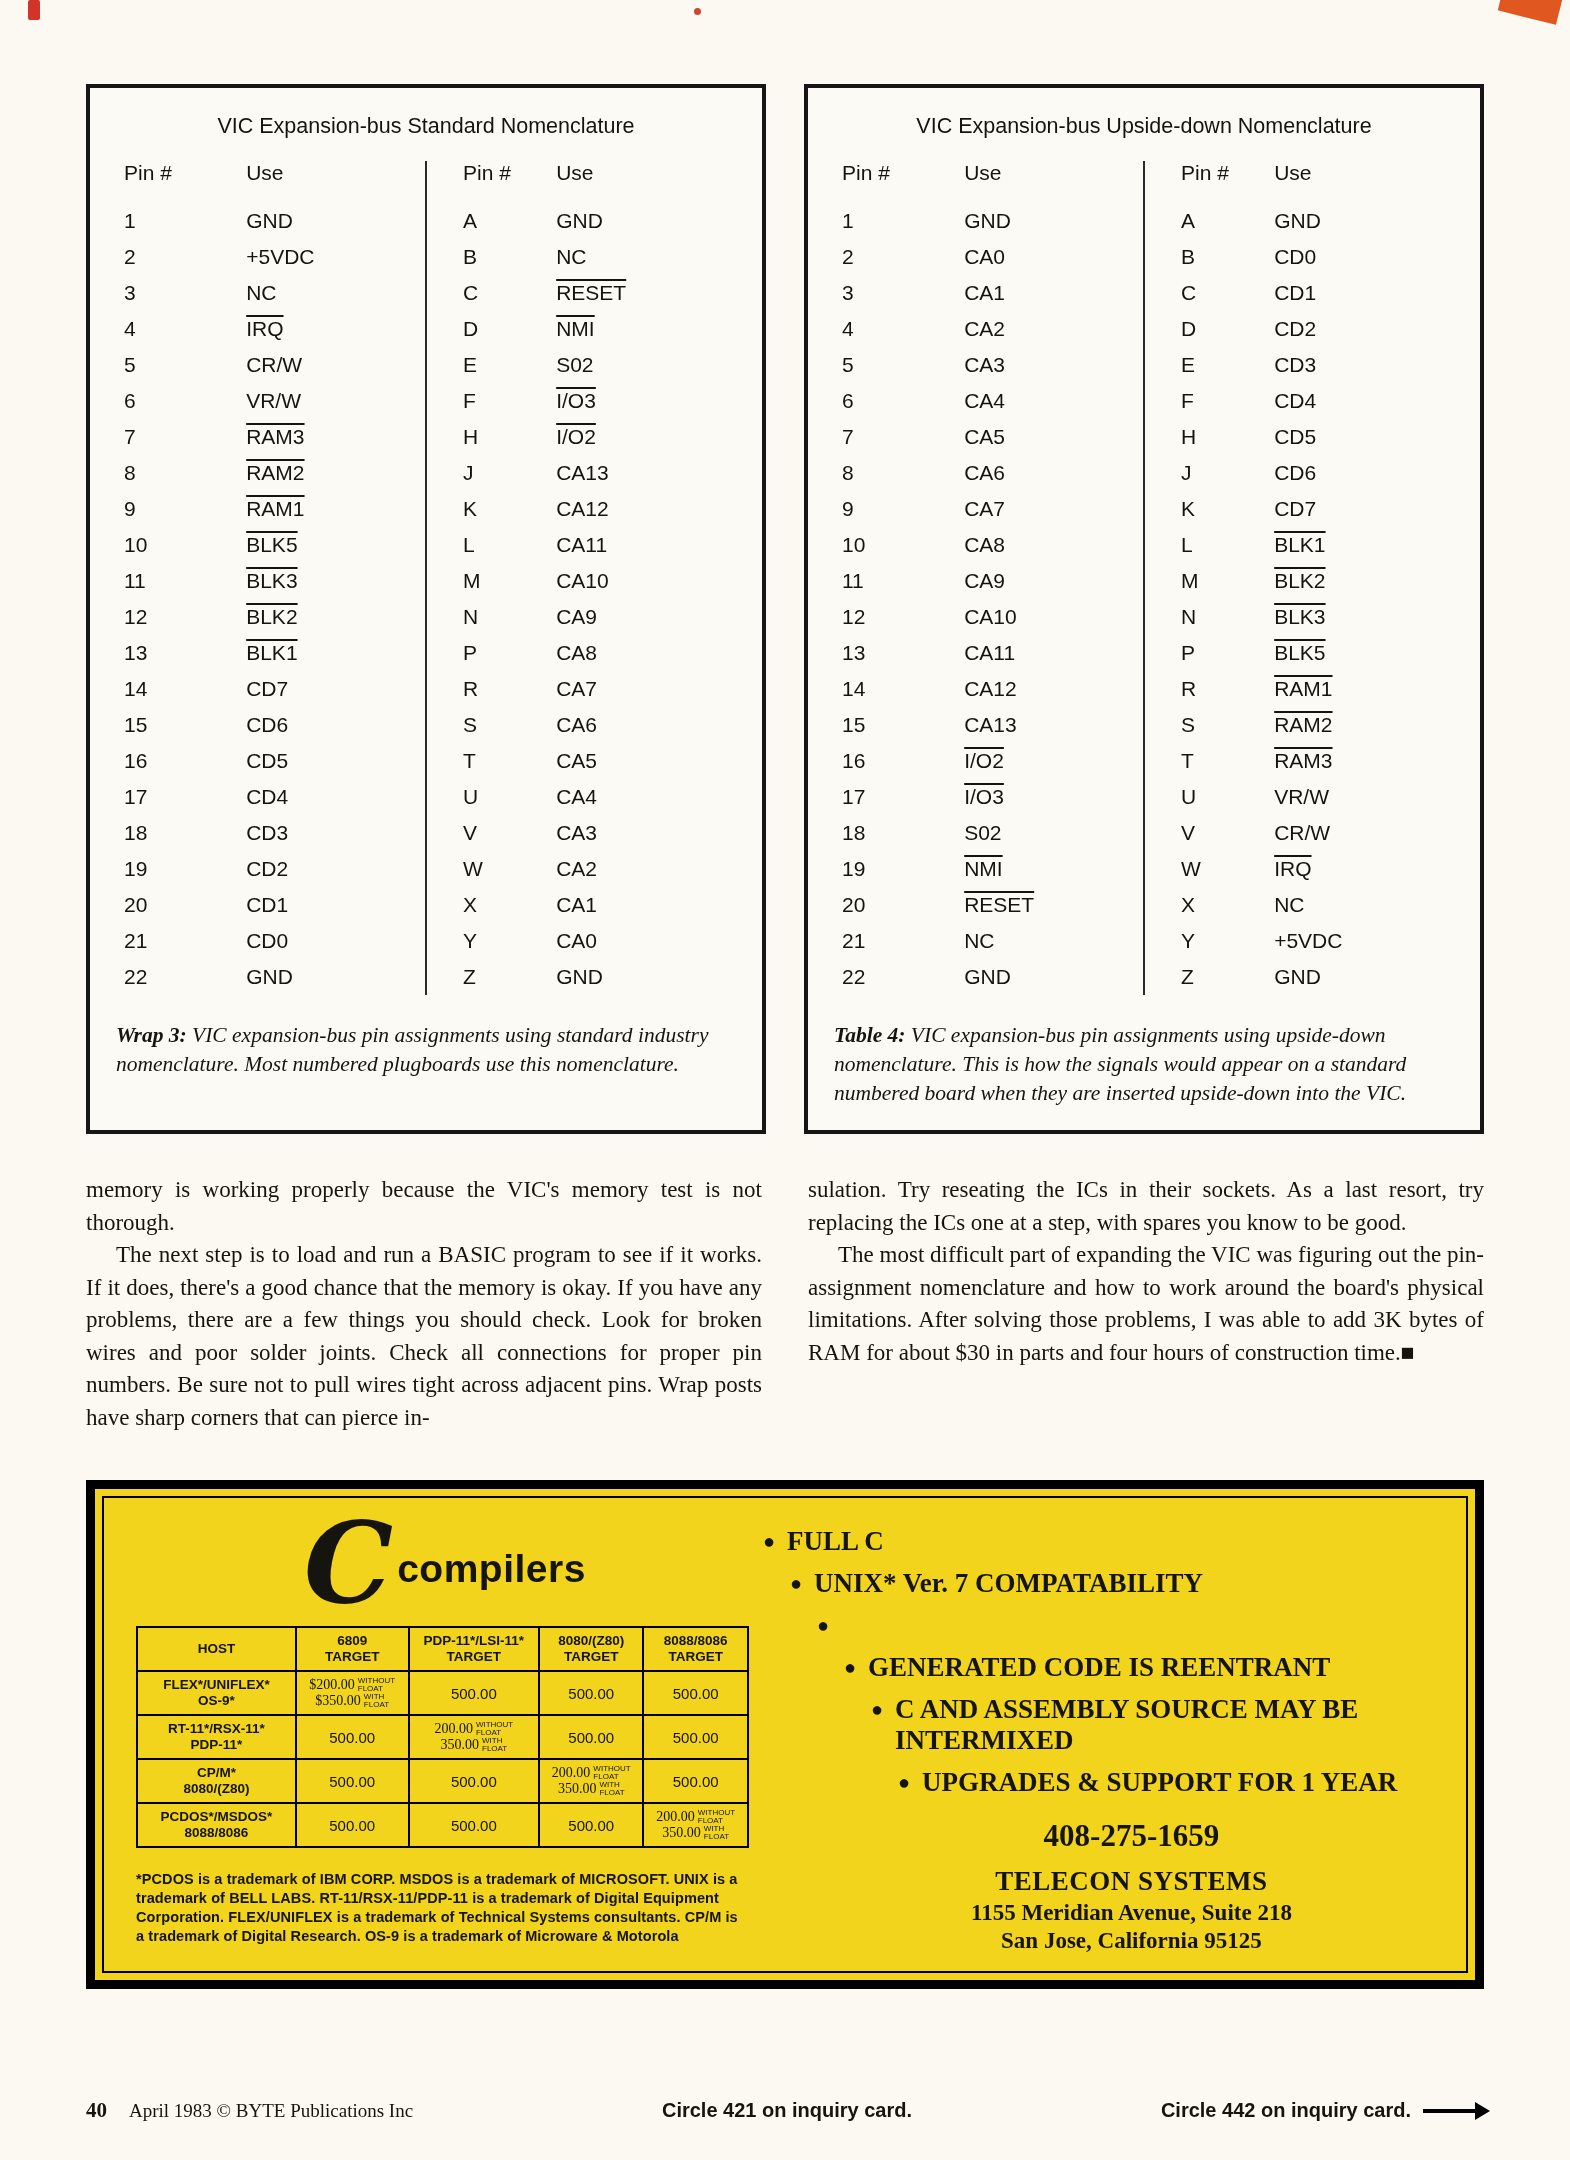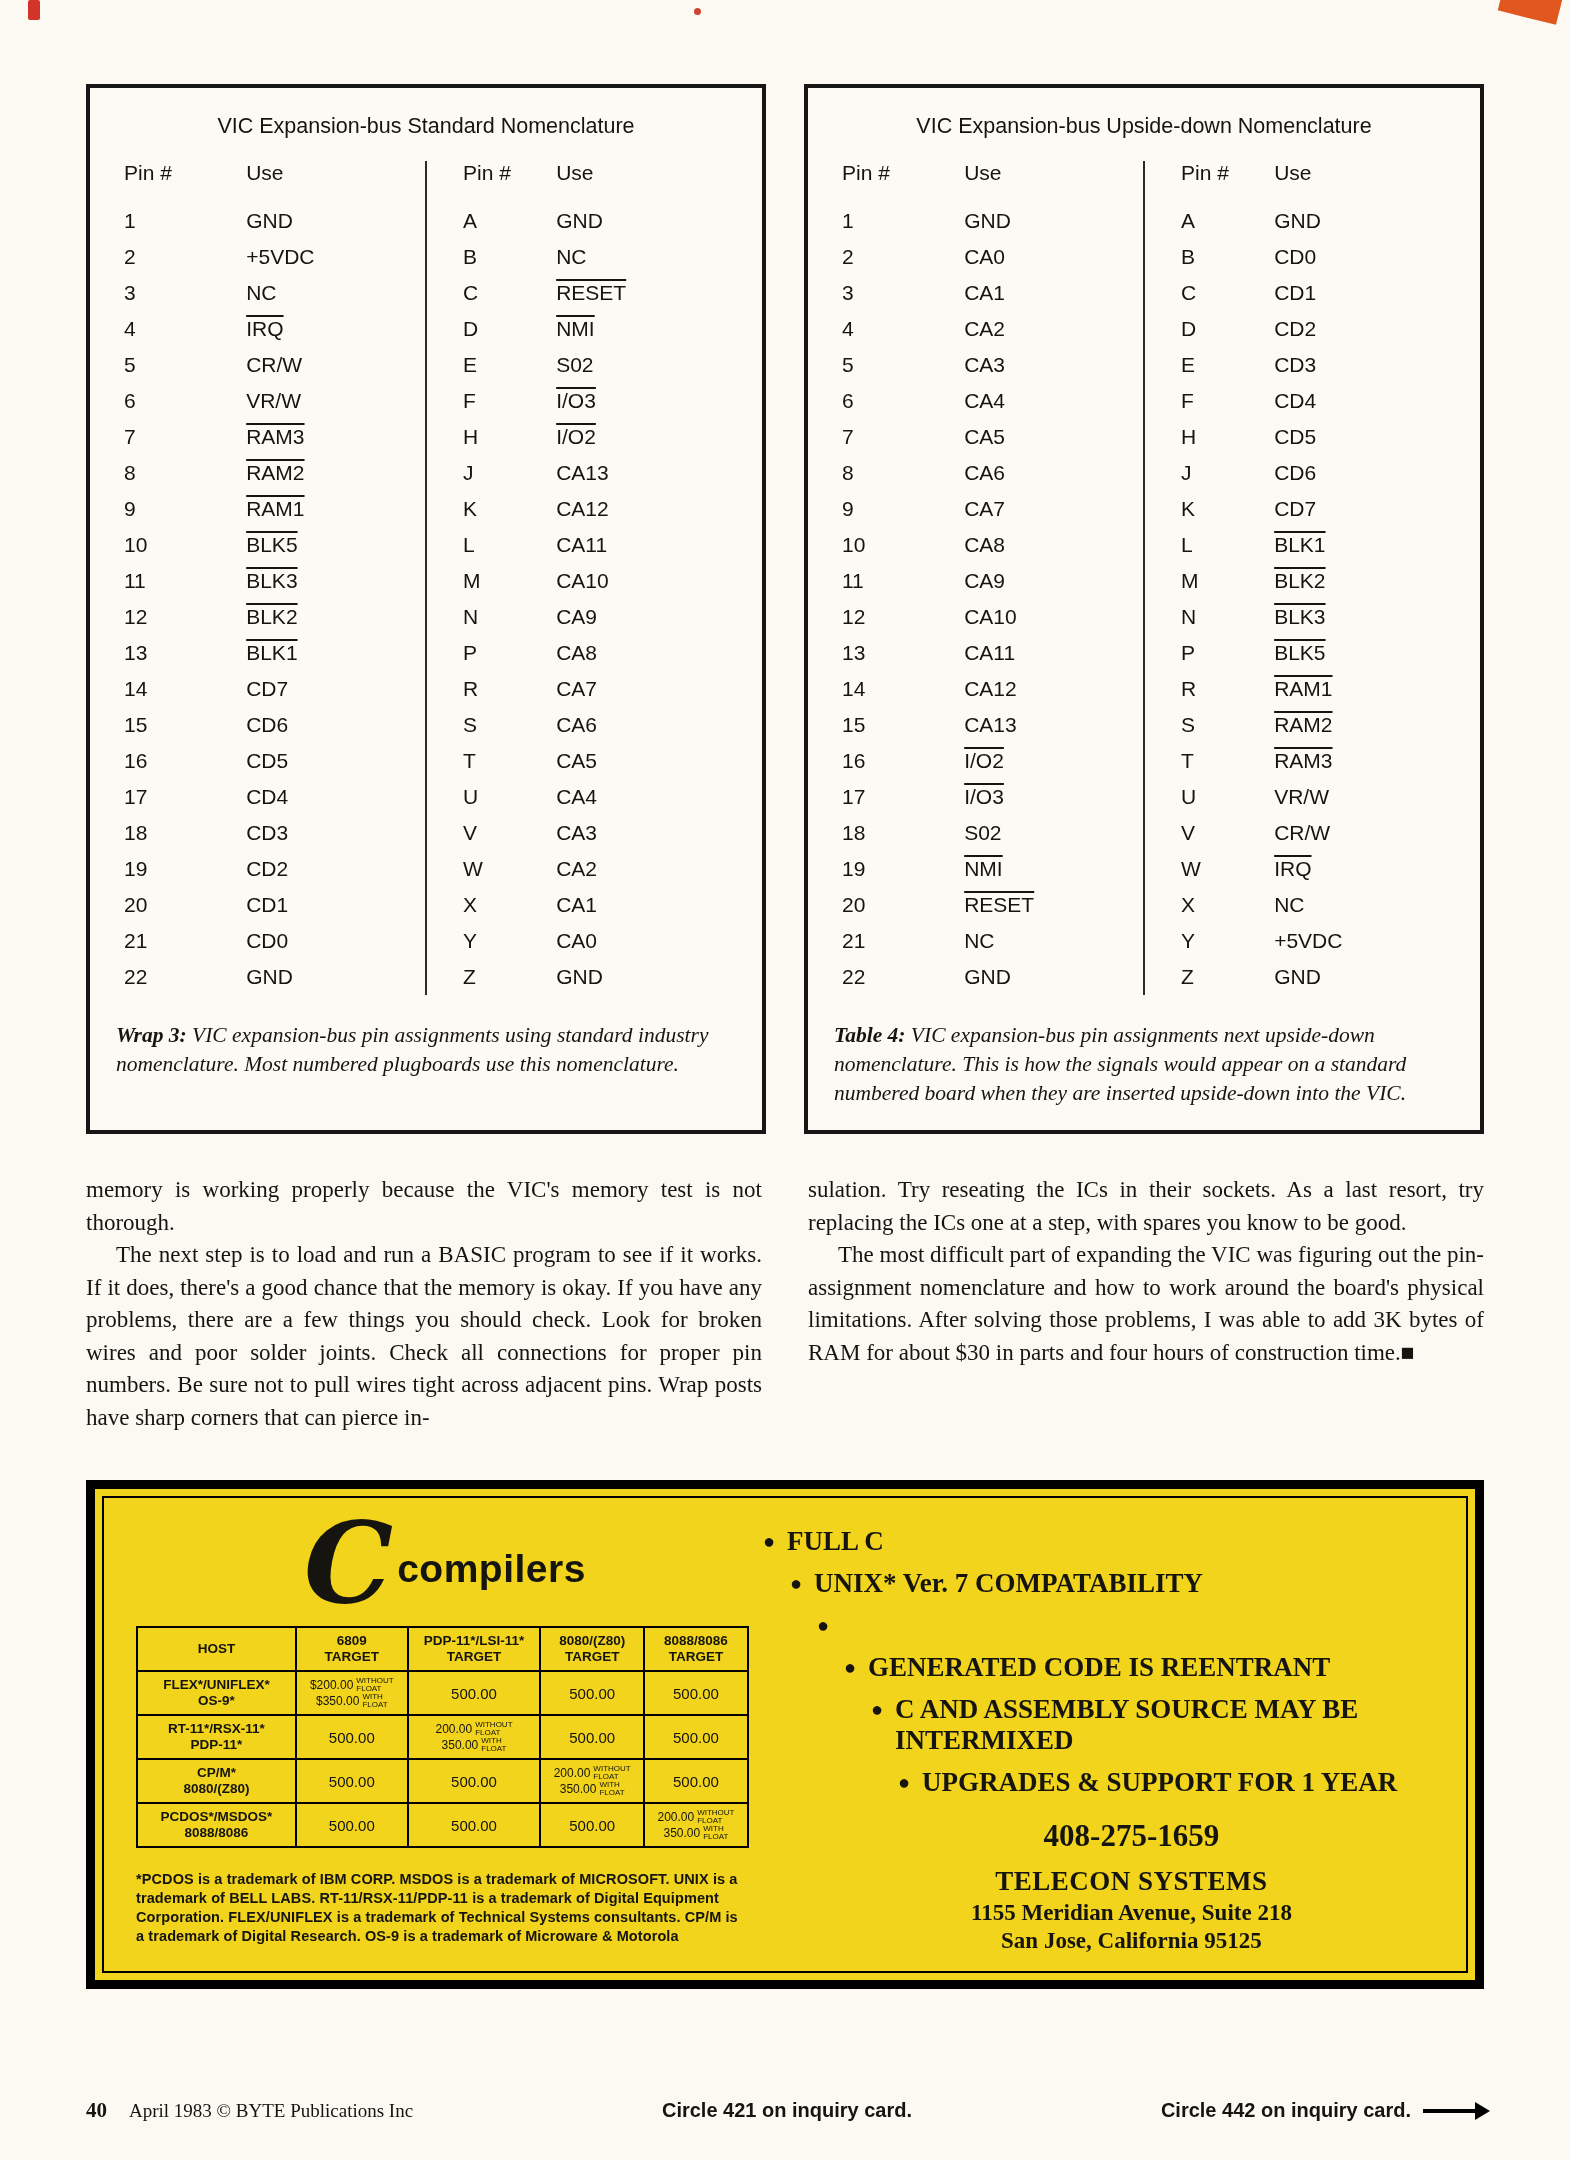--- a/index.html
+++ b/index.html
@@ -57,21 +57,21 @@
   .big-c { font-family:"DejaVu Serif", serif; font-style:italic; font-weight:bold; font-size:112px; line-height:78px; }
   .compilers { font-family:"Liberation Sans", sans-serif; font-weight:bold; font-size:39px; margin:0 0 11px 4px; letter-spacing:0.5px; }
 
   table.price-table { width:100%; border-collapse:collapse; font-family:"Liberation Sans", sans-serif; background:#f2d41d; }
   table.price-table th, table.price-table td { border:2px solid #000; text-align:center; vertical-align:middle; padding:5px 3px; }
   table.price-table th { font-size:13.5px; line-height:16px; font-weight:bold; }
   table.price-table th.host { font-size:13.5px; line-height:16px; }
   table.price-table td { font-size:15px; }
   table.price-table col.c-host { width:26%; }
   .pl { display:flex; align-items:center; justify-content:center; gap:3px; }
-  .pv { font-size:12px; }
+  .pv { font-size:14px;font-family:Liberation Serif, serif; }
   .pn { font-size:8px; line-height:8px; text-align:left; font-weight:normal; }
 
   .footnote {
     margin-top:22px; font-family:"Liberation Sans", sans-serif;
     font-weight:bold; font-size:14.5px; line-height:19px; letter-spacing:0.1px;
   }
 
   .ad-bullets { list-style:none; margin-top:4px; }
   .ad-bullets li { display:flex; font-weight:bold; font-size:27px; line-height:31px; margin-bottom:11px; }
   .ad-bullets .dot { margin-right:12px; font-size:20px; line-height:31px; }
@@ -388,21 +388,21 @@
               <td class="c4">+5VDC</td>
             </tr>
             <tr>
               <td class="c1">22</td>
               <td class="c2">GND</td>
               <td class="c3">Z</td>
               <td class="c4">GND</td>
             </tr>
           </tbody>
         </table>
-      <p class="caption"><b class="cap-label">Table 4:</b> <span>VIC expansion-bus pin assignments next upside-down nomenclature. This is how the signals would appear on a standard numbered board when they are inserted upside-down into the VIC.</span></p>
+      <p class="caption"><b class="cap-label">Table 4:</b> <span>VIC expansion-bus pin assignments using upside-down nomenclature. This is how the signals would appear on a standard numbered board when they are inserted upside-down into the VIC.</span></p>
     </div>
   </div>
 
   <div class="article">
     <div class="col">
       <p>memory is working properly because the VIC's memory test is not thorough.</p>
       <p class="indent">The next step is to load and run a BASIC program to see if it works. If it does, there's a good chance that the memory is okay. If you have any problems, there are a few things you should check. Look for broken wires and poor solder joints. Check all connections for proper pin numbers. Be sure not to pull wires tight across adjacent pins. Wrap posts have sharp corners that can pierce in-</p>
     </div>
     <div class="col">
       <p>sulation. Try reseating the ICs in their sockets. As a last resort, try replacing the ICs one at a step, with spares you know to be good.</p>

